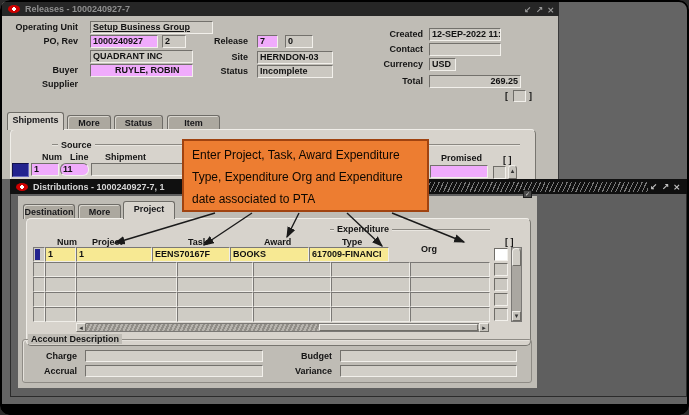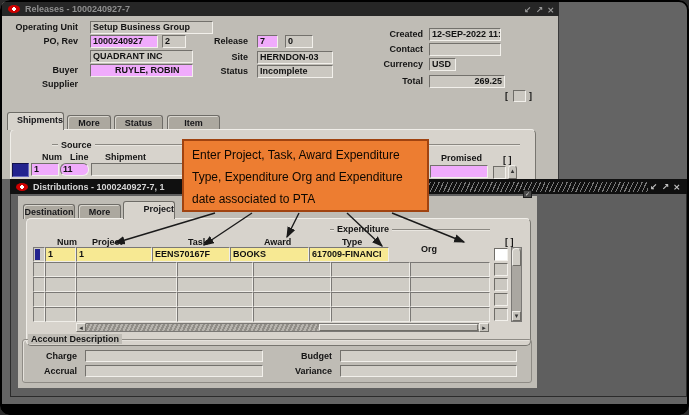--- a/index.html
+++ b/index.html
@@ -22,21 +22,21 @@
   .titlebar{position:absolute;box-sizing:border-box;display:flex;align-items:center;gap:5px;padding:0 6px;}
   .ologo{display:inline-block;width:12px;height:8px;border-radius:50%;flex:0 0 auto;
          background:radial-gradient(ellipse 50% 50% at 50% 50%, #fff 0 42%, #cf0000 43%);}
   .ttext{font:700 9px/12px "Liberation Sans",sans-serif;white-space:nowrap;}
   .wctl{position:absolute;display:flex;gap:4px;font:700 9px/10px "DejaVu Sans",sans-serif;}
   .wctl span{cursor:default;}
   .tab{position:absolute;height:15px;box-sizing:border-box;background:#ACA89F;
        border:1px solid #6E6C67;border-bottom:none;border-radius:3px 3px 0 0;
        box-shadow:inset 1px 1px 0 #D9D6CF;
        font:700 9px/14px "Liberation Sans",sans-serif;text-align:center;color:#17171a;}
-  .tab.active{background:#D7D3CC;height:18px;z-index:4;text-align:right;}
+  .tab.active{background:#D7D3CC;height:18px;z-index:4;}
   .panel{position:absolute;box-sizing:border-box;background:#D7D3CC;border-radius:5px;
          border:1px solid;border-color:#F0EEE9 #77756F #77756F #F0EEE9;z-index:3;}
   .grpline{position:absolute;height:1px;background:#8B8882;box-shadow:0 1px 0 #E9E6E0;z-index:4;}
   .grplbl{position:absolute;font:700 9px/10px "Liberation Sans",sans-serif;color:#141414;
           background:#D7D3CC;padding:0 3px;z-index:5;white-space:nowrap;}
   .cellrow{position:absolute;display:flex;height:15px;z-index:5;}
   .cell{box-sizing:border-box;height:15px;background:#CFCCC5;border:1px solid;
         border-color:#7A7875 #EFEDE8 #EFEDE8 #7A7875;
         font:700 9px/13px "Liberation Sans",sans-serif;color:#111;
         padding:0 2px;overflow:hidden;white-space:nowrap;}
@@ -74,21 +74,21 @@
       <span class="ologo"></span>
       <span class="ttext" style="color:#8F8F8F;">Releases - 1000240927-7</span>
     </div>
     <div class="wctl" style="left:524px;top:5px;color:#9a9a9a;">
       <span>↙</span>
       <span>↗</span>
       <span>×</span>
     </div>
 
     <span class="lbl" style="left:8px;top:21px;width:70px;">Operating Unit</span>
-    <div class="fld" style="left:90px;top:21px;width:123px;">Setup Business Group</div>
+    <div class="fld" style="left:90px;top:21px;width:123px;text-decoration:underline;">Setup Business Group</div>
 
     <span class="lbl" style="left:8px;top:35px;width:70px;">PO, Rev</span>
     <div class="fld white" style="left:90px;top:35px;width:68px;">1000240927</div>
     <div class="fld" style="left:162px;top:35px;width:24px;">2</div>
 
     <span class="lbl" style="left:195px;top:35px;width:53px;">Release</span>
     <div class="fld white" style="left:257px;top:35px;width:21px;">7</div>
     <div class="fld" style="left:285px;top:35px;width:28px;">0</div>
 
     <span class="lbl" style="left:8px;top:50px;width:70px;margin-top:28px;">Supplier</span>
@@ -106,21 +106,21 @@
     <span class="lbl" style="left:353px;top:28px;width:70px;">Created</span>
     <div class="fld" style="left:429px;top:28px;width:72px;">12-SEP-2022 11:55</div>
 
     <span class="lbl" style="left:353px;top:43px;width:70px;">Contact</span>
     <div class="fld" style="left:429px;top:43px;width:72px;"></div>
 
     <span class="lbl" style="left:353px;top:58px;width:70px;">Currency</span>
     <div class="fld" style="left:429px;top:58px;width:27px;">USD</div>
 
     <span class="lbl" style="left:353px;top:75px;width:70px;">Total</span>
-    <div class="fld right" style="left:429px;top:75px;width:76px;">269.25</div>
+    <div class="fld right" style="left:429px;top:75px;width:92px;">269.25</div>
 
     <span class="brk" style="left:505px;top:90px;">[</span>
     <div class="cbox" style="left:513px;top:90px;width:13px;height:12px;"></div>
     <span class="brk" style="left:529px;top:90px;">]</span>
 
     <div class="tab active" style="left:7px;top:112px;width:57px;">Shipments</div>
     <div class="tab" style="left:67px;top:115px;width:44px;">More</div>
     <div class="tab" style="left:114px;top:115px;width:49px;">Status</div>
     <div class="tab" style="left:167px;top:115px;width:53px;">Item</div>
 

